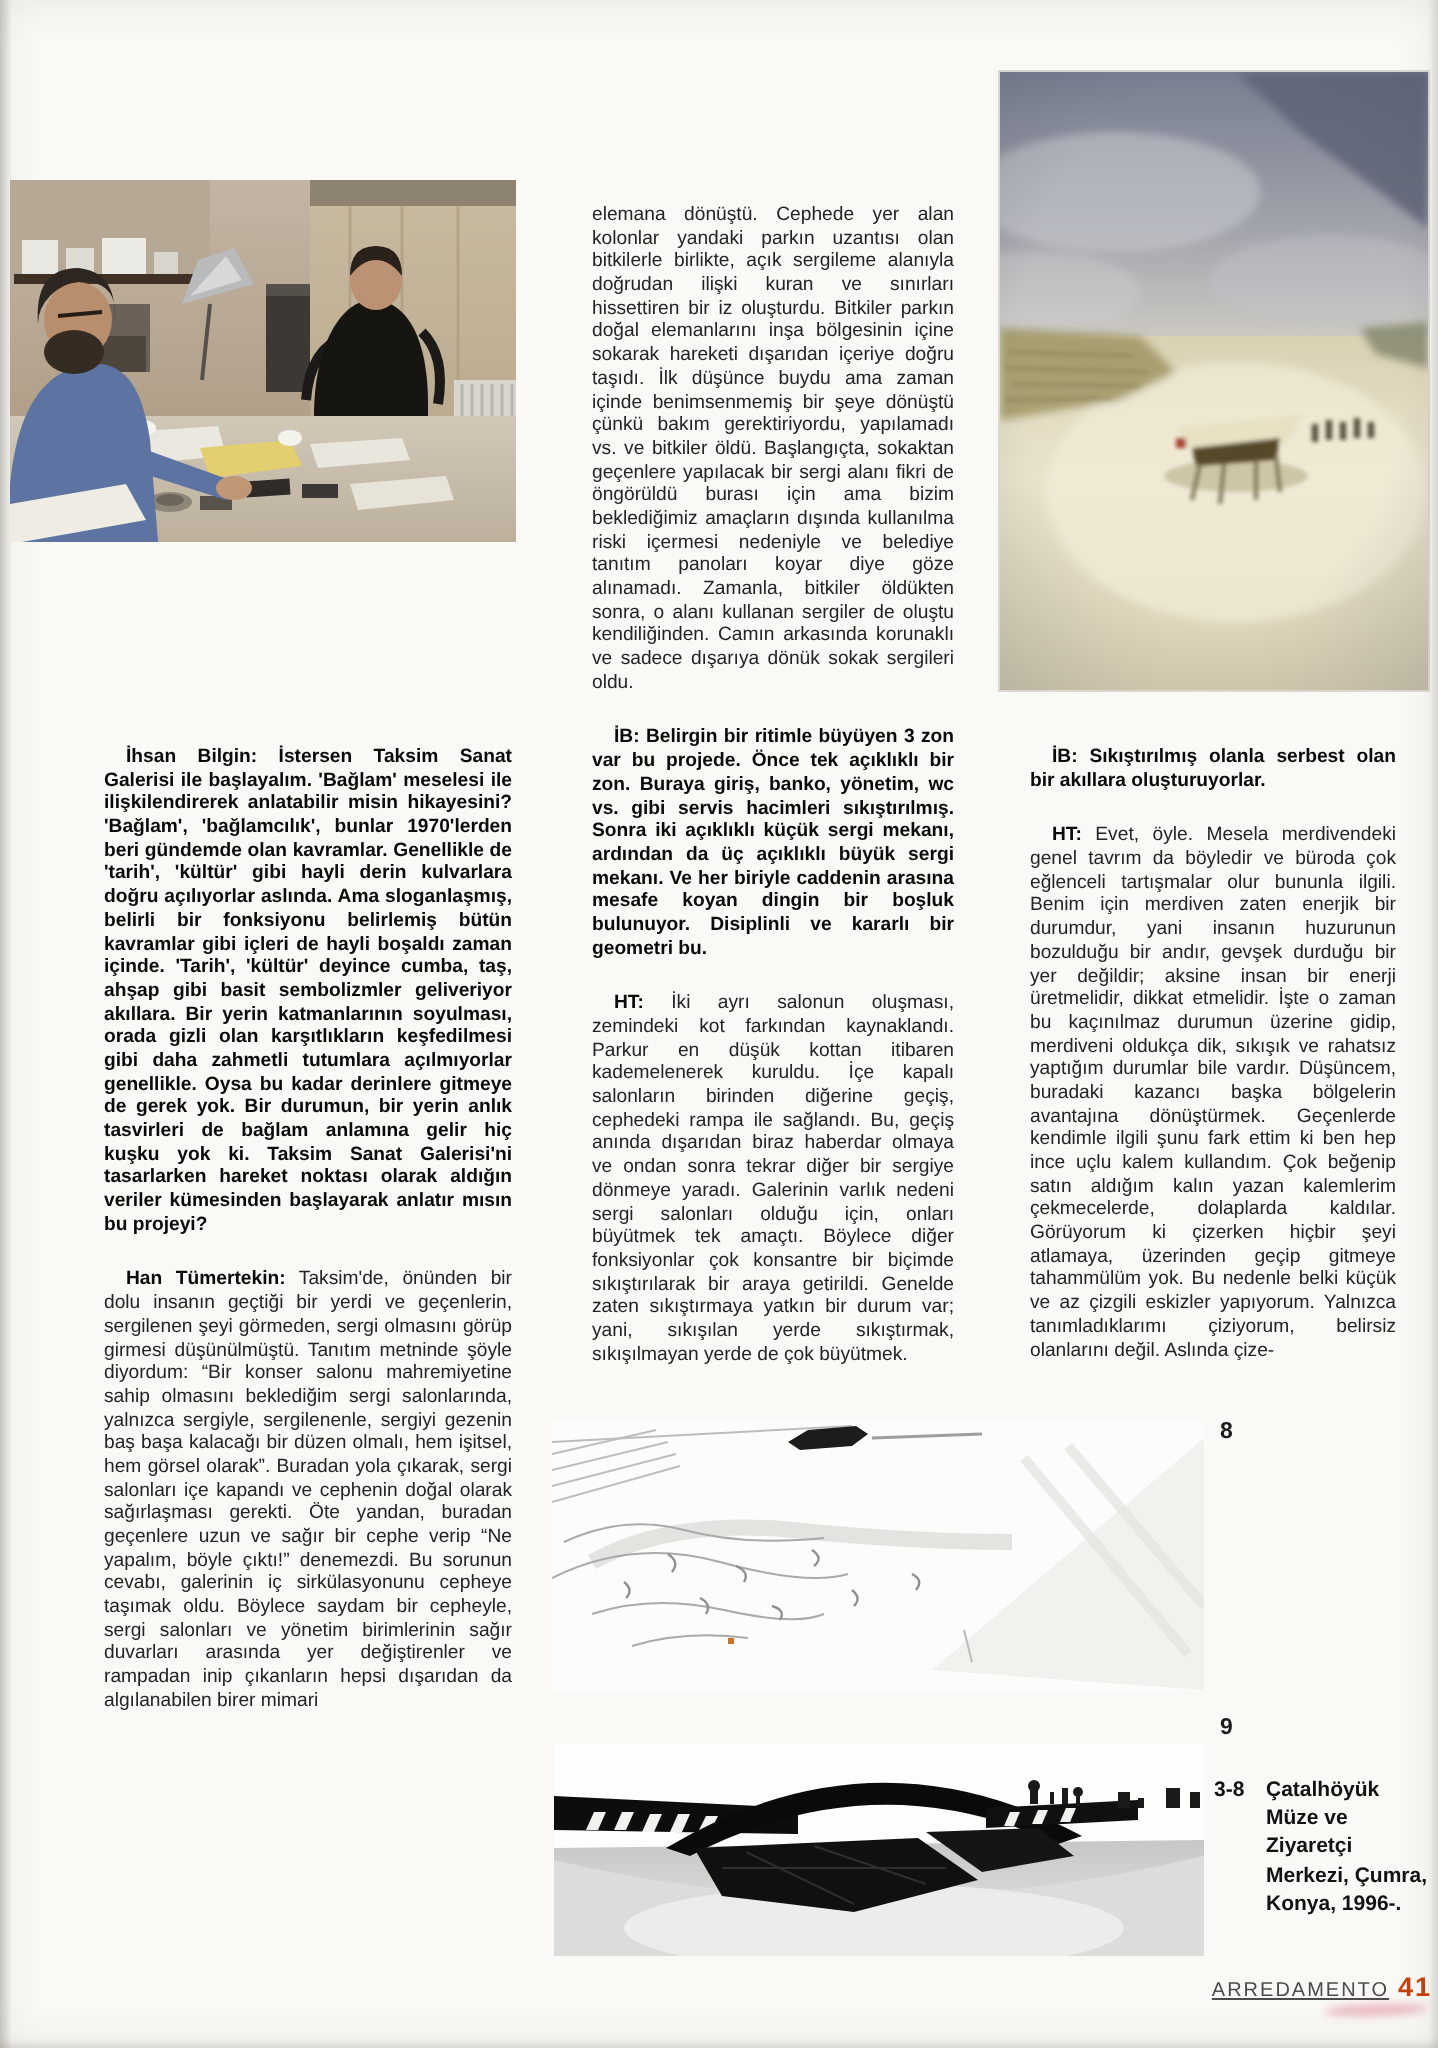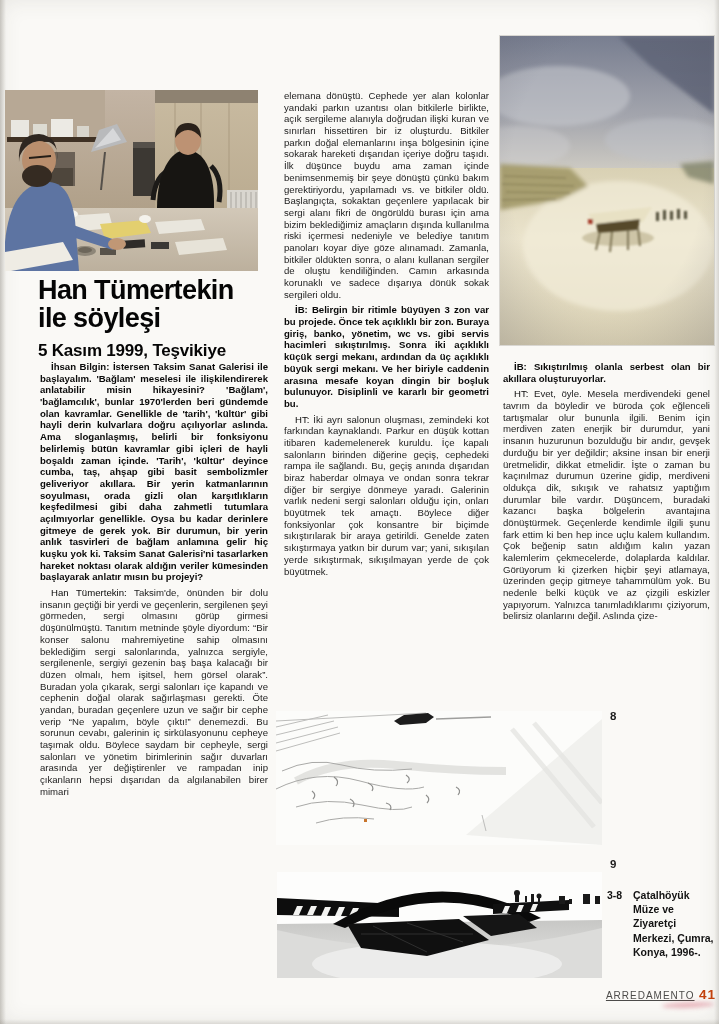--- a/index.html
+++ b/index.html
@@ -25,24 +25,24 @@
   .render-9{left:277px;top:872px;width:325px;height:106px;}
 
   .title-block{position:absolute;left:38px;top:276px;width:250px;}
   .title-block h1{
     margin:0;font-size:27px;line-height:28px;font-weight:bold;
     letter-spacing:-0.6px;color:#050505;
   }
   .subtitle{margin-top:9px;font-size:17px;font-weight:bold;letter-spacing:-0.2px;color:#050505;}
 
   .col{position:absolute;font-size:9.6px;line-height:11.68px;text-align:justify;color:#232323;overflow:hidden;}
-  .col p{margin:4px;}
+  .col p{margin:16px;}
   .col .q{font-weight:bold;color:#0a0a0a;}
   .col .indent{text-indent:11px;}
-  .col strong{font-weight:normal;color:#0a0a0a;}
+  .col strong{font-weight:bold;color:#0a0a0a;}
   .col-left{left:36px;top:357px;width:236px;height:620px;}
   .col-mid{left:280px;top:86px;width:213px;height:616px;}
   .col-right{left:499px;top:357px;width:215px;height:346px;}
 
   .fig-label{position:absolute;font-size:11.5px;font-weight:bold;color:#1c1c1c;}
   .fig-label.l8{left:610px;top:710px;}
   .fig-label.l9{left:610px;top:858px;}
 
   .caption{position:absolute;left:607px;top:888px;width:110px;display:flex;
     font-size:10.5px;font-weight:bold;line-height:14.2px;color:#121212;}
@@ -206,24 +206,20 @@
             <rect x="163" y="174" width="3" height="10"></rect>
           <rect x="170" y="175" width="3" height="9"></rect>
             <rect x="177" y="173" width="3" height="10"></rect>
           <rect x="184" y="175" width="3" height="8"></rect>
         </g>
       </g>
       <rect width="214" height="309" fill="url(#vig)"></rect>
     </svg>
   </div>
 
-  <div class="title-block">
-    <h1><span>Han Tümertekin</span><br><span>ile söyleşi</span></h1>
-    <div class="subtitle">5 Kasım 1999, Teşvikiye</div>
-  </div>
 
   <div class="col col-left">
     <p class="q indent">İhsan Bilgin: İstersen Taksim Sanat Galerisi ile başlayalım. 'Bağlam' meselesi ile ilişkilendirerek anlatabilir misin hikayesini? 'Bağlam', 'bağlamcılık', bunlar 1970'lerden beri gündemde olan kavramlar. Genellikle de 'tarih', 'kültür' gibi hayli derin kulvarlara doğru açılıyorlar aslında. Ama sloganlaşmış, belirli bir fonksiyonu belirlemiş bütün kavramlar gibi içleri de hayli boşaldı zaman içinde. 'Tarih', 'kültür' deyince cumba, taş, ahşap gibi basit sembolizmler geliveriyor akıllara. Bir yerin katmanlarının soyulması, orada gizli olan karşıtlıkların keşfedilmesi gibi daha zahmetli tutumlara açılmıyorlar genellikle. Oysa bu kadar derinlere gitmeye de gerek yok. Bir durumun, bir yerin anlık tasvirleri de bağlam anlamına gelir hiç kuşku yok ki. Taksim Sanat Galerisi'ni tasarlarken hareket noktası olarak aldığın veriler kümesinden başlayarak anlatır mısın bu projeyi?</p>
     <p class="indent"><strong>Han Tümertekin:</strong><span> Taksim'de, önünden bir dolu insanın geçtiği bir yerdi ve geçenlerin, sergilenen şeyi görmeden, sergi olmasını görüp girmesi düşünülmüştü. Tanıtım metninde şöyle diyordum: “Bir konser salonu mahremiyetine sahip olmasını beklediğim sergi salonlarında, yalnızca sergiyle, sergilenenle, sergiyi gezenin baş başa kalacağı bir düzen olmalı, hem işitsel, hem görsel olarak”. Buradan yola çıkarak, sergi salonları içe kapandı ve cephenin doğal olarak sağırlaşması gerekti. Öte yandan, buradan geçenlere uzun ve sağır bir cephe verip “Ne yapalım, böyle çıktı!” denemezdi. Bu sorunun cevabı, galerinin iç sirkülasyonunu cepheye taşımak oldu. Böylece saydam bir cepheyle, sergi salonları ve yönetim birimlerinin sağır duvarları arasında yer değiştirenler ve rampadan inip çıkanların hepsi dışarıdan da algılanabilen birer mimari</span></p>
   </div>
 
   <div class="col col-mid">
     <p>elemana dönüştü. Cephede yer alan kolonlar yandaki parkın uzantısı olan bitkilerle birlikte, açık sergileme alanıyla doğrudan ilişki kuran ve sınırları hissettiren bir iz oluşturdu. Bitkiler parkın doğal elemanlarını inşa bölgesinin içine sokarak hareketi dışarıdan içeriye doğru taşıdı. İlk düşünce buydu ama zaman içinde benimsenmemiş bir şeye dönüştü çünkü bakım gerektiriyordu, yapılamadı vs. ve bitkiler öldü. Başlangıçta, sokaktan geçenlere yapılacak bir sergi alanı fikri de öngörüldü burası için ama bizim beklediğimiz amaçların dışında kullanılma riski içermesi nedeniyle ve belediye tanıtım panoları koyar diye göze alınamadı. Zamanla, bitkiler öldükten sonra, o alanı kullanan sergiler de oluştu kendiliğinden. Camın arkasında korunaklı ve sadece dışarıya dönük sokak sergileri oldu.</p>
     <p class="q indent">İB: Belirgin bir ritimle büyüyen 3 zon var bu projede. Önce tek açıklıklı bir zon. Buraya giriş, banko, yönetim, wc vs. gibi servis hacimleri sıkıştırılmış. Sonra iki açıklıklı küçük sergi mekanı, ardından da üç açıklıklı büyük sergi mekanı. Ve her biriyle caddenin arasına mesafe koyan dingin bir boşluk bulunuyor. Disiplinli ve kararlı bir geometri bu.</p>
     <p class="indent"><strong>HT:</strong><span> İki ayrı salonun oluşması, zemindeki kot farkından kaynaklandı. Parkur en düşük kottan itibaren kademelenerek kuruldu. İçe kapalı salonların birinden diğerine geçiş, cephedeki rampa ile sağlandı. Bu, geçiş anında dışarıdan biraz haberdar olmaya ve ondan sonra tekrar diğer bir sergiye dönmeye yaradı. Galerinin varlık nedeni sergi salonları olduğu için, onları büyütmek tek amaçtı. Böylece diğer fonksiyonlar çok konsantre bir biçimde sıkıştırılarak bir araya getirildi. Genelde zaten sıkıştırmaya yatkın bir durum var; yani, sıkışılan yerde sıkıştırmak, sıkışılmayan yerde de çok büyütmek.</span></p>

